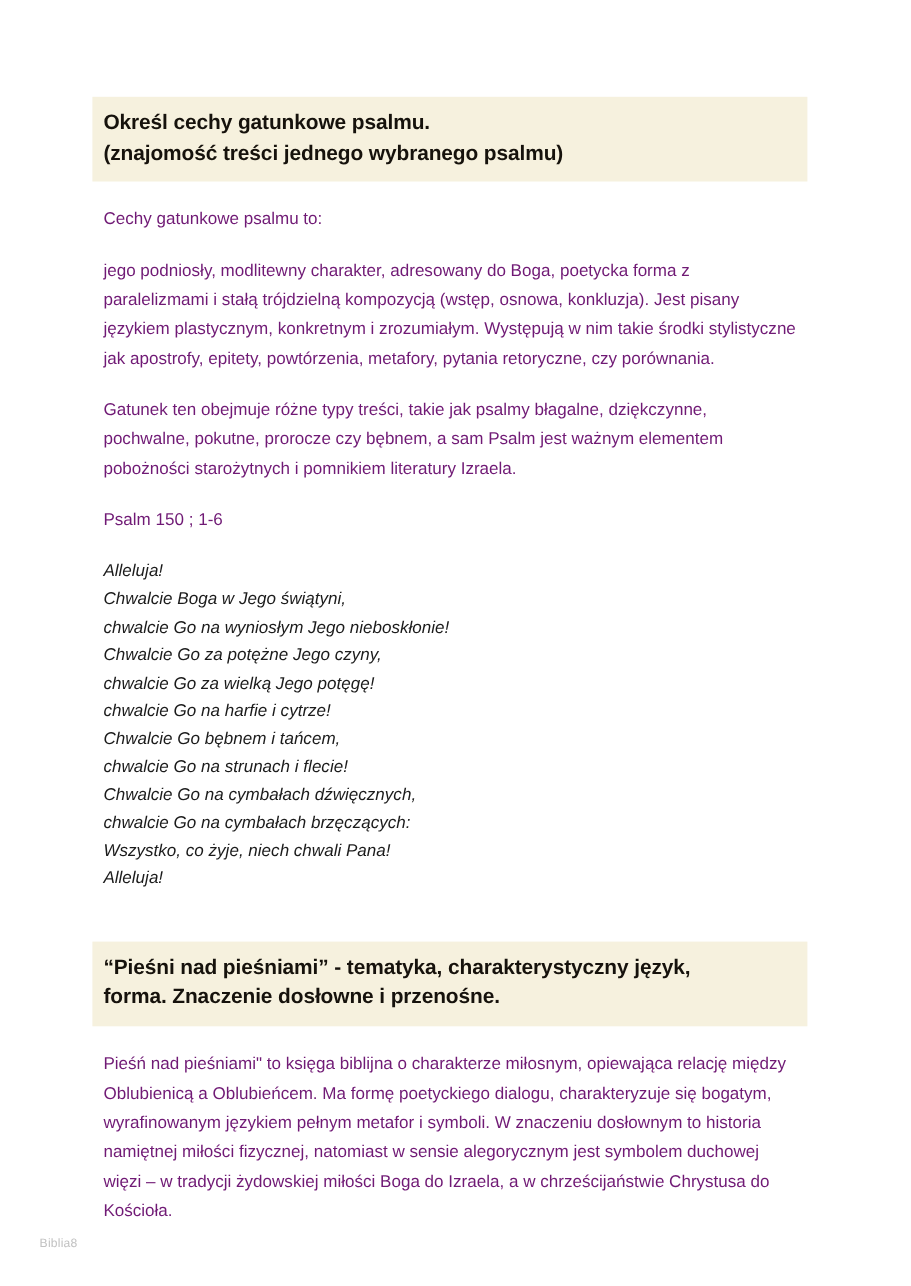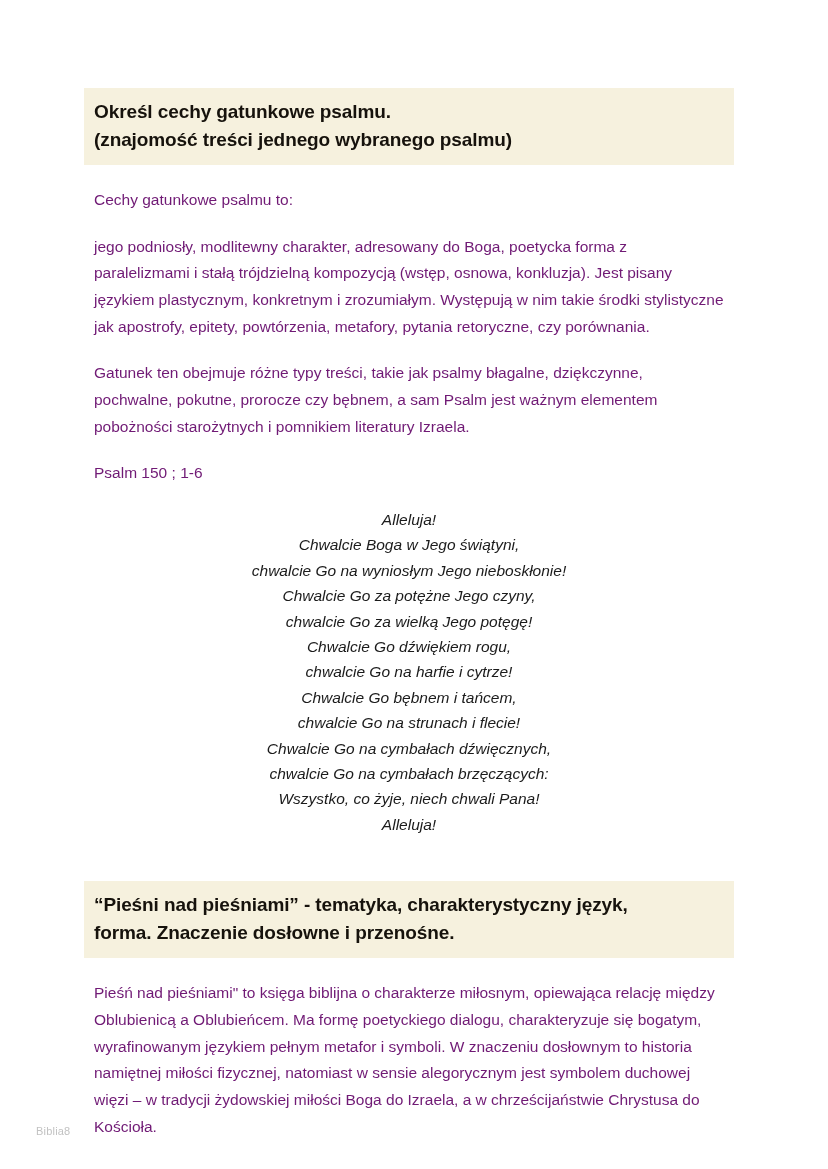--- a/index.html
+++ b/index.html
@@ -64,21 +64,20 @@
     margin: 0;
     padding: 0;
     font-style: italic;
     font-size: 15.5px;
     line-height: 1.64;
     color: #1b1b1b;
   }
   .verses .vline {
     display: block;
     white-space: pre;
-    text-align: center;
   }
   
   .footer {
     position: absolute;
     left: 36px;
     right: 36px;
     bottom: 32px;
     display: flex;
     align-items: center;
     justify-content: flex-start;
@@ -117,21 +116,20 @@
     <p class="body">Psalm 150 ; 1-6</p>
 
     <div class="gap-small"></div>
 
     <div class="verses">
         <span class="vline">Alleluja!</span>
         <span class="vline">Chwalcie Boga w Jego świątyni,</span>
         <span class="vline">chwalcie Go na wyniosłym Jego nieboskłonie!</span>
         <span class="vline">Chwalcie Go za potężne Jego czyny,</span>
         <span class="vline">chwalcie Go za wielką Jego potęgę!</span>
-        <span class="vline">Chwalcie Go dźwiękiem rogu,</span>
         <span class="vline">chwalcie Go na harfie i cytrze!</span>
         <span class="vline">Chwalcie Go bębnem i tańcem,</span>
         <span class="vline">chwalcie Go na strunach i flecie!</span>
         <span class="vline">Chwalcie Go na cymbałach dźwięcznych,</span>
         <span class="vline">chwalcie Go na cymbałach brzęczących:</span>
         <span class="vline">Wszystko, co żyje, niech chwali Pana!</span>
         <span class="vline">Alleluja!</span>
       </div>
 
     <div class="heading heading-2">

